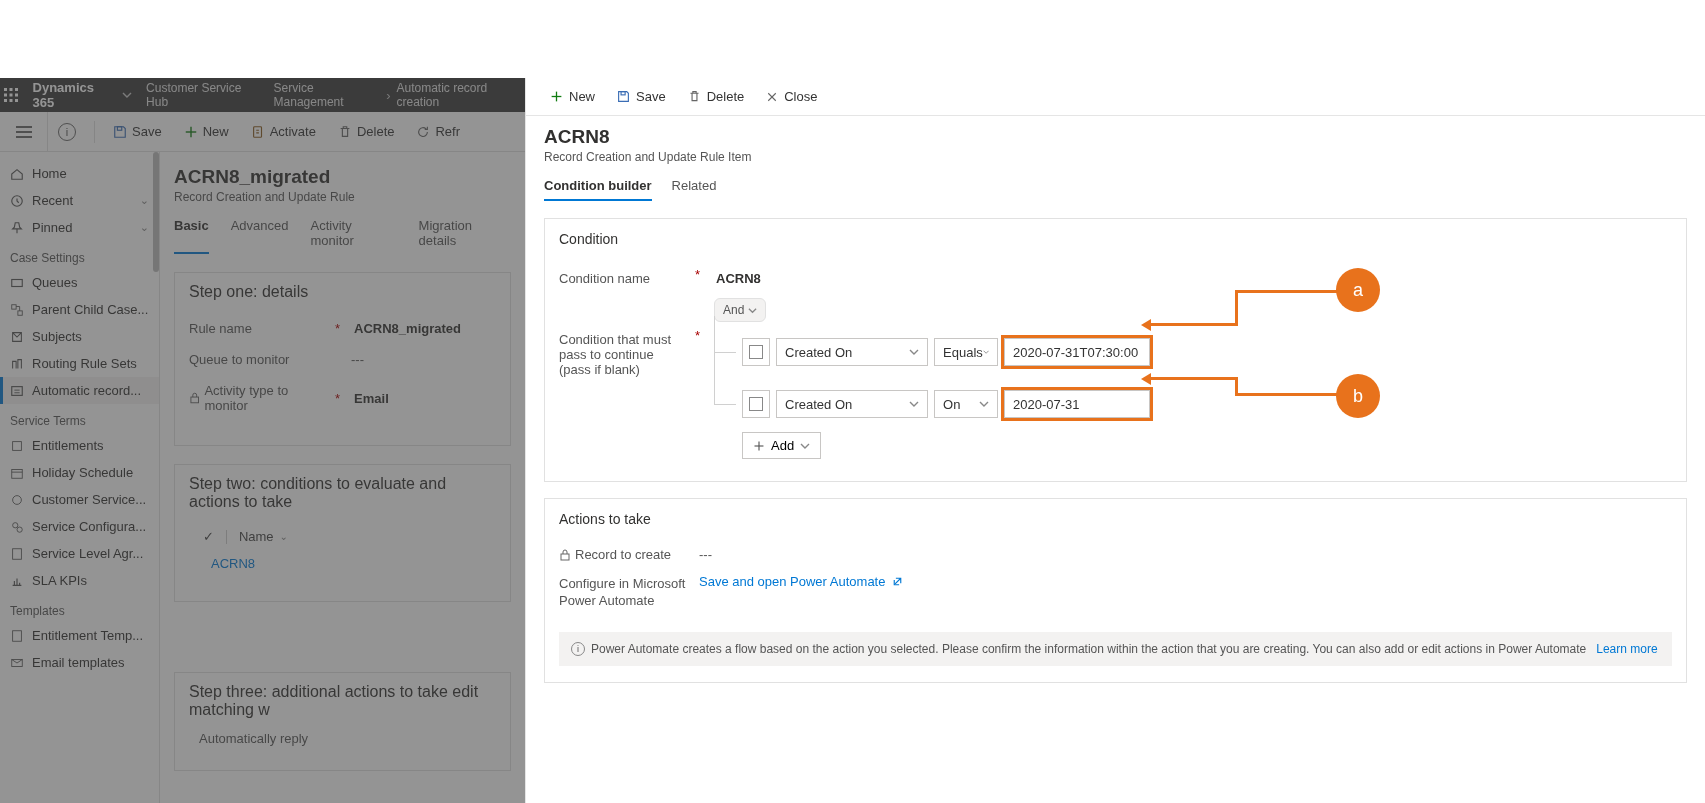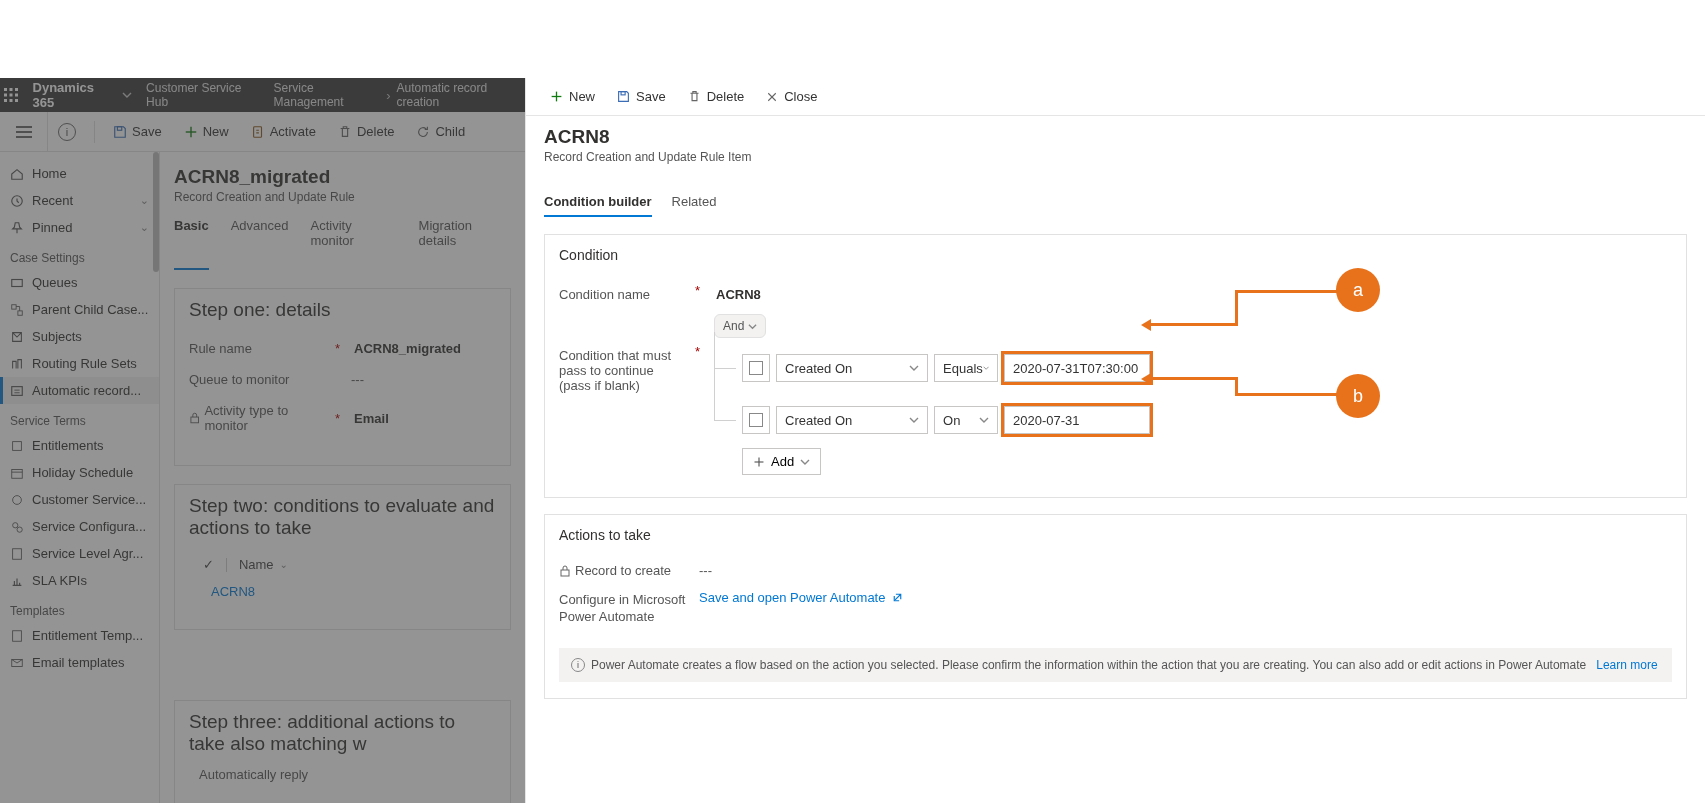--- a/index.html
+++ b/index.html
@@ -39,42 +39,42 @@
   .side-item { display: flex; align-items: center; gap: 8px; padding: 6px 10px; cursor: pointer; }
   .side-item.sel { border-left: 3px solid #0078d4; padding-left: 7px; background: #f3f2f1; }
   .side-item .chev { margin-left: auto; color: #888; font-size: 11px; }
   .side-group { padding: 10px 10px 4px; font-size: 12px; color: #555; }
   .side-ic { width: 14px; height: 14px; display: inline-block; }
 
   .content { flex: 1; padding: 14px 14px 0 14px; overflow: hidden; }
   .rec-title { font-size: 19px; font-weight: 600; color: #323130; }
   .rec-sub { font-size: 12px; color: #555; margin-top: 2px; }
   .tabs { display: flex; gap: 22px; margin-top: 14px; font-size: 13px; }
-  .tab { padding-bottom: 22px; cursor: pointer; color: #555; }
+  .tab { padding-bottom: 6px; cursor: pointer; color: #555; }
   .tab.active { color: #323130; border-bottom: 2px solid #0078d4; font-weight: 600; }
 
   .section-box { border: 1px solid #e1e1e1; margin-top: 18px; padding: 10px 14px 24px; font-size: 13px; color: #555; }
-  .section-title { font-size: 19px; color: #323130; margin-bottom: 12px; }
+  .section-title { font-size: 16px; color: #323130; margin-bottom: 12px; }
   .field-row { display: flex; align-items: center; padding: 8px 0; }
   .field-label { width: 140px; color: #555; font-size: 13px; display: flex; align-items: center; gap: 4px; }
   .req { color: #a80000; margin-left: 6px; }
   .field-val { font-weight: 600; color: #323130; }
   .lock-ic { width: 12px; height: 12px; display: inline-block; }
 
   .list-head { display: flex; align-items: center; gap: 6px; padding: 6px 0; font-size: 13px; color: #444; }
   .list-link { color: #0078d4; padding: 6px 22px; cursor: pointer; }
 
   
   .right-panel { position: absolute; left: 525px; top: 0; right: 0; height: 725px; background: #fff; border-left: 1px solid #e5e5e5; z-index: 10; }
   .rp-cmd-bar { height: 38px; display: flex; align-items: center; padding-left: 14px; gap: 2px; border-bottom: 1px solid #e5e5e5; }
   .rp-cmd-btn { display: inline-flex; align-items: center; gap: 6px; padding: 4px 10px; font-size: 13px; color: #333; cursor: pointer; }
   .rp-body { padding: 10px 18px 0 18px; }
   .rp-title { font-size: 19px; font-weight: 600; color: #323130; }
   .rp-sub { font-size: 12px; color: #555; margin-top: 2px; }
-  .rp-tabs { display: flex; gap: 20px; margin-top: 30px; font-size: 13px; border-bottom: 1px solid #fff; }
+  .rp-tabs { display: flex; gap: 20px; margin-top: 14px; font-size: 13px; border-bottom: 1px solid #fff; }
   .rp-tab { padding-bottom: 6px; cursor: pointer; color: #555; }
   .rp-tab.active { color: #323130; border-bottom: 2px solid #0078d4; font-weight: 600; }
 
   .rp-section { border: 1px solid #e1e1e1; margin-top: 16px; padding: 12px 14px 16px; }
   .rp-section-title { font-size: 14px; color: #323130; margin-bottom: 14px; }
   .rp-field-row { display: flex; align-items: flex-start; padding: 6px 0; font-size: 13px; }
   .rp-field-label { width: 130px; color: #555; display: flex; align-items: flex-end; gap: 4px; padding-top: 4px; }
   .rp-field-val { font-weight: 600; color: #323130; padding-top: 4px; }
 
   
@@ -179,21 +179,21 @@
         <span class="cmd-btn">
           <svg class="ic" viewBox="0 0 16 16">
               <path d="M3 4h10M5 4v9h6V4M6 4V2h4v2" fill="none" stroke="#666" stroke-width="1.3"></path>
             </svg>
           <span>Delete</span>
         </span>
         <span class="cmd-btn">
           <svg class="ic" viewBox="0 0 16 16">
               <path d="M13 8a5 5 0 1 1-1.5-3.5M13 2v3h-3" fill="none" stroke="#666" stroke-width="1.3"></path>
             </svg>
-          <span>Child</span>
+          <span>Refr</span>
         </span>
       </div>
     </div>
 
     <div class="row3">
 
       <div class="sidebar">
         <div class="scroll-ind"></div>
         <div class="side-item">
           <svg class="side-ic" viewBox="0 0 16 16">
@@ -351,21 +351,21 @@
           <div class="list-head">
             <span style="margin-left:14px;">✓</span>
             <span style="width:1px;height:14px;background:#ccc;margin:0 6px;"></span>
             <span>Name</span>
             <span style="font-size:10px;color:#888;">⌄</span>
           </div>
           <div class="list-link">ACRN8</div>
         </div>
 
         <div class="section-box" style="margin-top:70px;">
-          <div class="section-title">Step three: additional actions to take also matching w</div>
+          <div class="section-title">Step three: additional actions to take edit matching w</div>
           <div style="font-size:13px;color:#555;padding-left:10px;">Automatically reply</div>
         </div>
       </div>
     </div>
 
     <div class="back-dim"></div>
   </div>
 
   <div class="right-panel">
     <div class="rp-cmd-bar">

